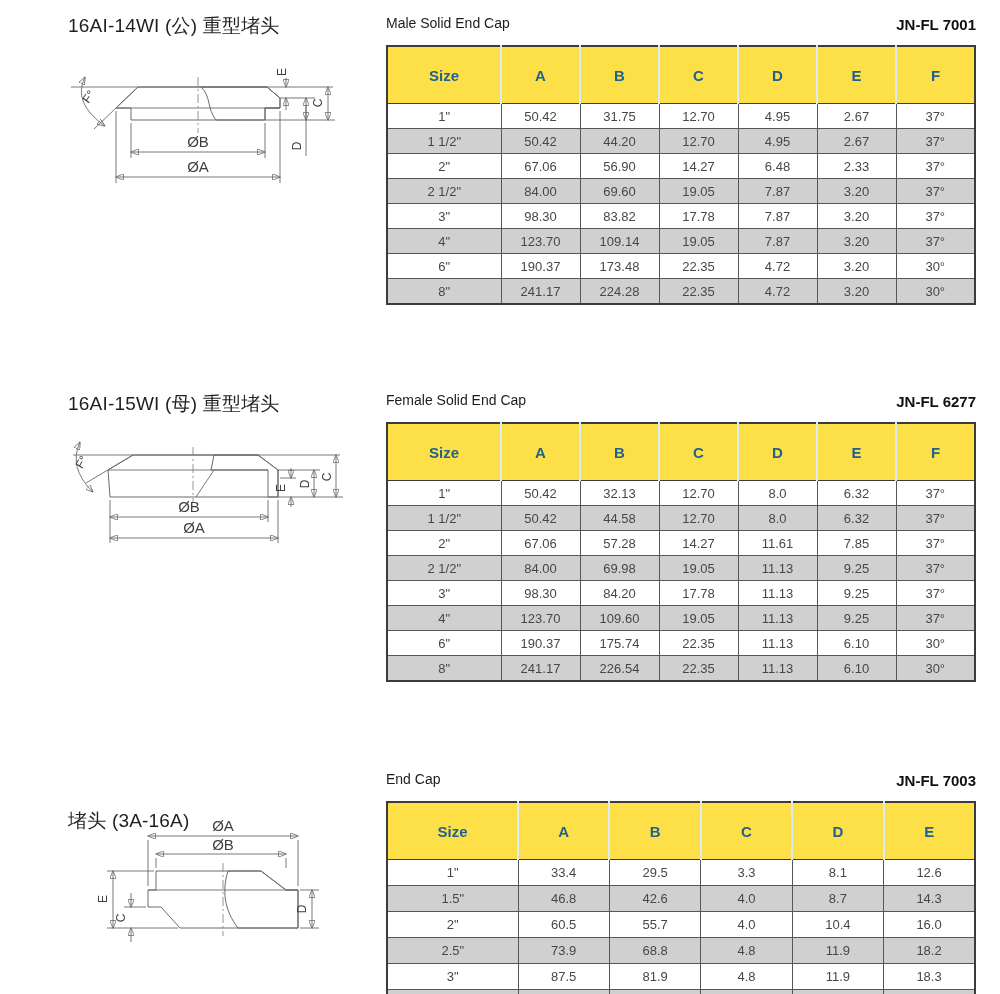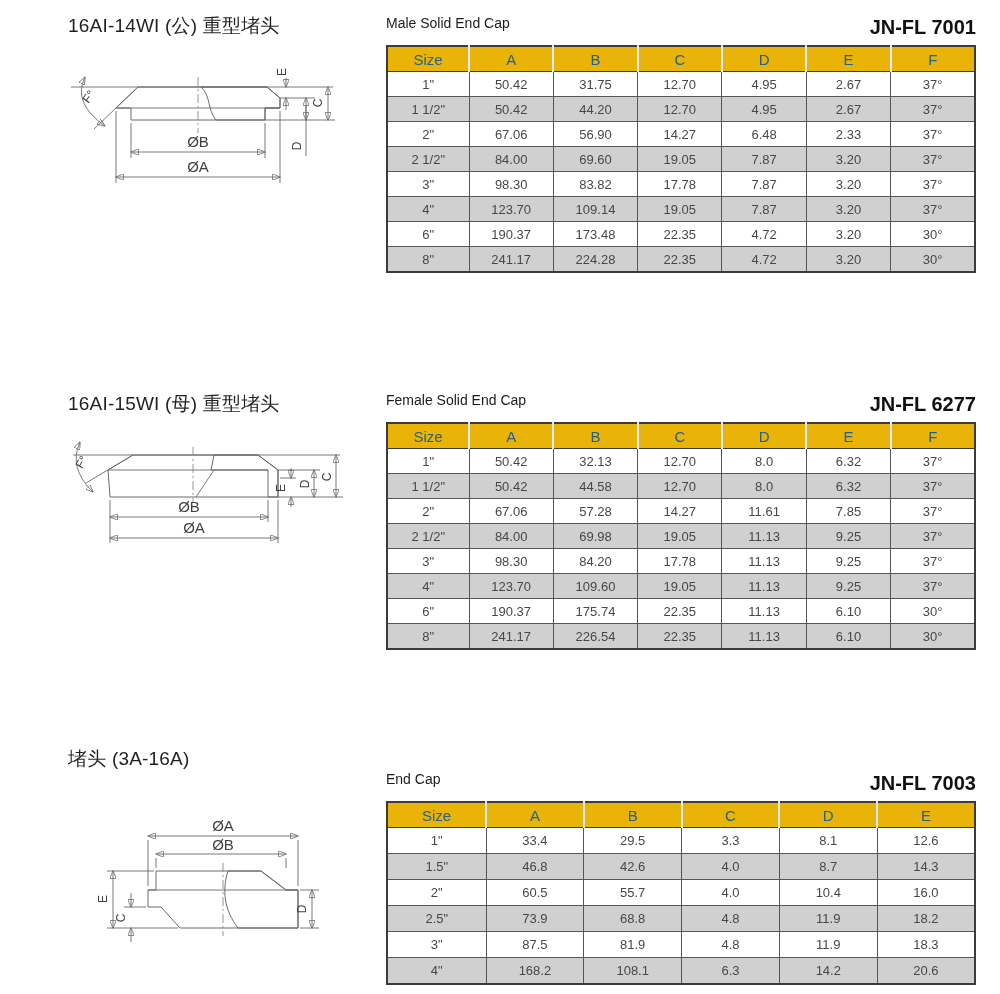--- a/index.html
+++ b/index.html
@@ -2,28 +2,28 @@
 <html><head>
 <meta charset="utf-8">
 <style>
   html,body{margin:0;padding:0;background:#ffffff;}
   #page{
     position:relative;width:1000px;height:994px;background:#ffffff;overflow:hidden;
     font-family:"Liberation Sans", sans-serif;color:#3a3a3a;margin-left:28px;
   }
   .cn-title{position:absolute;left:40px;font-size:19px;color:#1f1f1f;letter-spacing:.2px;}
   .en-title{position:absolute;left:358px;font-size:14px;color:#1c1c1c;}
-  .code{position:absolute;right:52px;font-size:20px;font-weight:bold;color:#111;}
+  .code{position:absolute;right:52px;font-size:15px;font-weight:bold;color:#111;}
   table.spec{
     position:absolute;left:358px;width:590px;border-collapse:collapse;table-layout:fixed;
     border:2px solid #3b3b3b;
   }
   table.spec th{
-    background:#eab308;color:#20618f;font-weight:normal;font-size:15px;
-    height:24px;padding:0;border-bottom:1px solid #3b3b3b;
+    background:#fde047;color:#20618f;font-weight:bold;font-size:15px;
+    height:24px;padding:16px;border-bottom:1px solid #3b3b3b;
   }
   table.spec th + th{border-left:2px solid #d9eaf8;}
   table.spec td{
     height:24px;padding:0;text-align:center;font-size:13px;color:#474747;
     border:1px solid #565656;background:#ffffff;
   }
   table.spec.t3 td{height:25px;}
   table.spec tbody tr:nth-child(even) td{background:#d0d0d0;}
   table.spec.cols7 th:first-child{width:80px;}
   table.spec.cols6 th:first-child{width:97px;}
@@ -291,21 +291,21 @@
     <path class="thin" d="M250,497 L315,497"></path>
     <path class="thin" d="M263,468 L263,478" marker-end="url(#ar2)"></path>
     <path class="thin" d="M263,507 L263,497" marker-end="url(#ar2)"></path>
     <text class="dim" x="257" y="488" text-anchor="middle" transform="rotate(-90 257 488)">E</text>
     <path class="thin" d="M286,470 L286,497" marker-start="url(#ar2)" marker-end="url(#ar2)"></path>
     <text class="dim" x="281" y="484" text-anchor="middle" transform="rotate(-90 281 484)">D</text>
     <path class="thin" d="M308,455 L308,497" marker-start="url(#ar2)" marker-end="url(#ar2)"></path>
     <text class="dim" x="303" y="477" text-anchor="middle" transform="rotate(-90 303 477)">C</text>
   </svg>
 
-  <div class="cn-title" style="top:746px">堵头 (3A-16A)</div>
+  <div class="cn-title" style="top:808px">堵头 (3A-16A)</div>
   <div class="en-title" style="top:771px">End Cap</div>
   <div class="code" style="top:772px">JN-FL 7003</div>
 
   <table class="spec cols6 t3" style="top:801px">
       <thead>
         <tr>
           <th>Size</th>
           <th>A</th>
           <th>B</th>
           <th>C</th>

